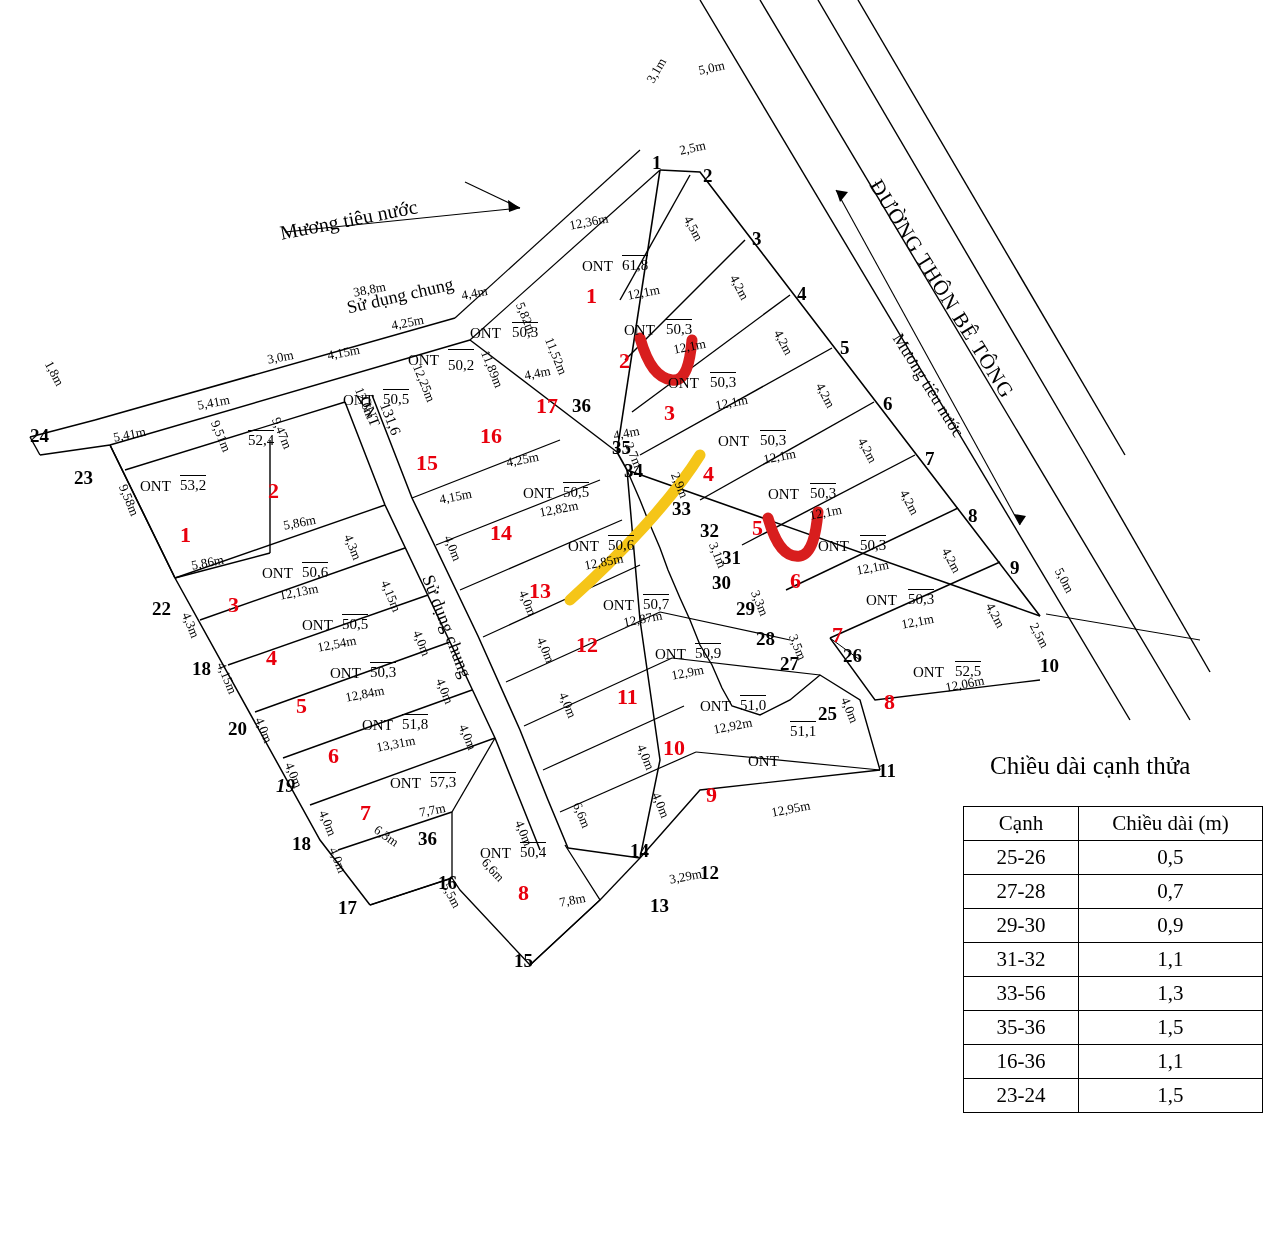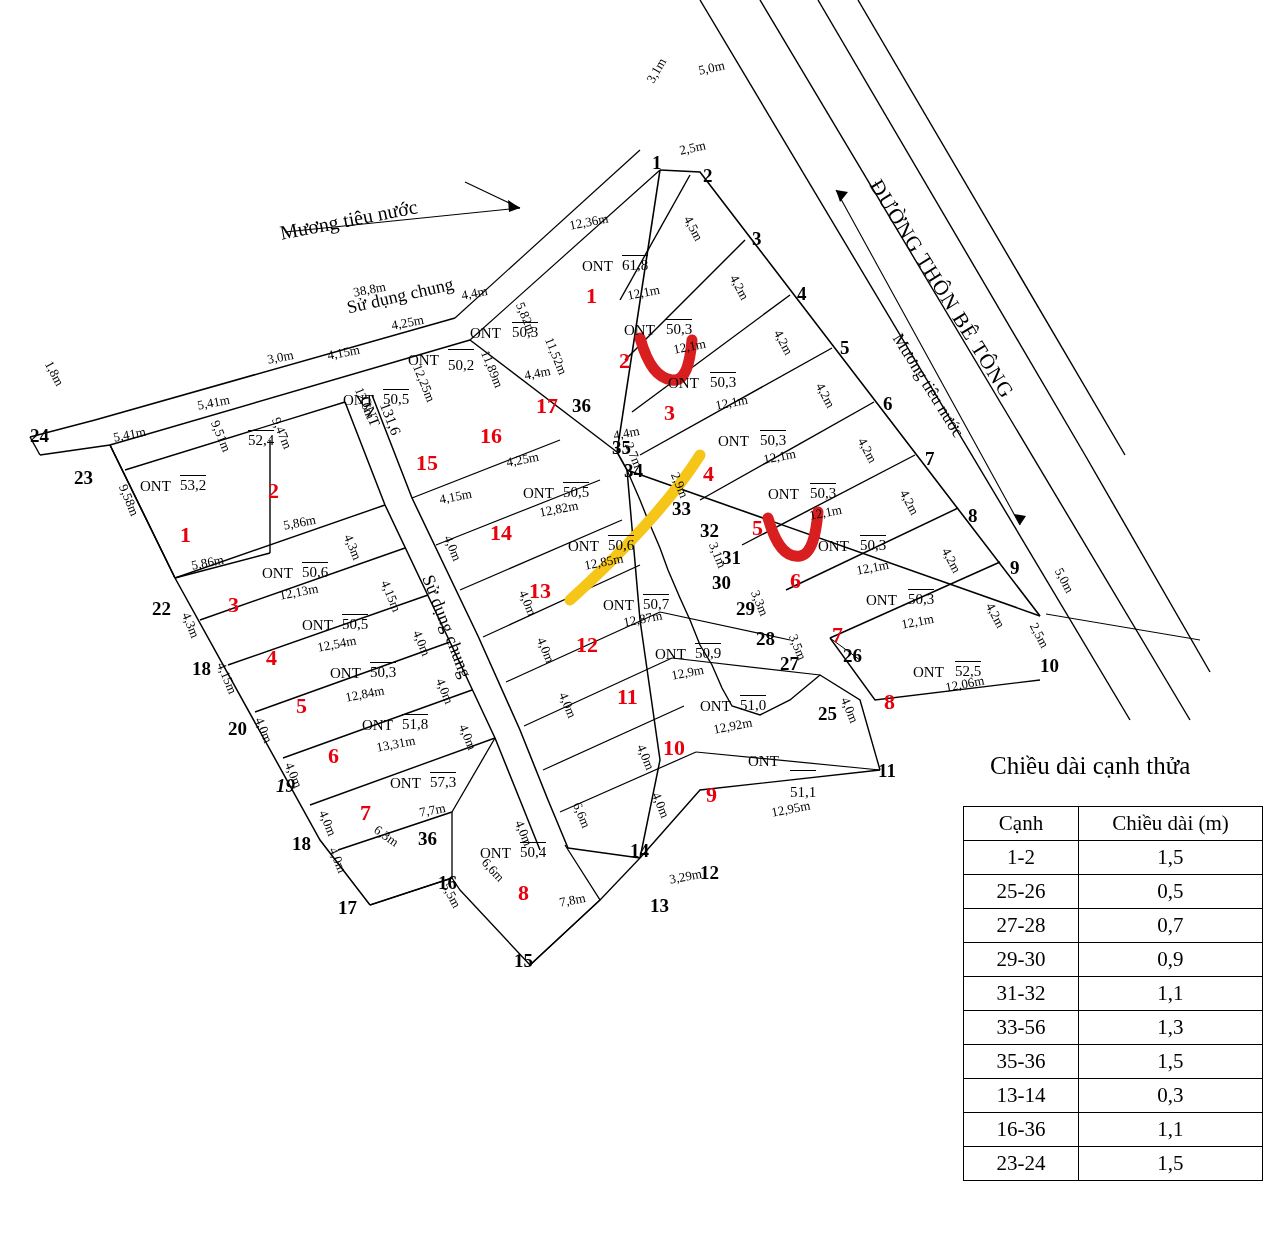--- a/index.html
+++ b/index.html
@@ -231,21 +231,21 @@
 
 <div class="lbl ont" style="left:655px;top:646px;">ONT</div>
 <div class="lbl area" style="left:695px;top:643px;border-top:1.2px solid #000;padding-top:1px;">50,9</div>
 <div class="lbl parcel" style="left:617px;top:684px;">11</div>
 
 <div class="lbl ont" style="left:700px;top:698px;">ONT</div>
 <div class="lbl area" style="left:740px;top:695px;border-top:1.2px solid #000;padding-top:1px;">51,0</div>
 <div class="lbl parcel" style="left:663px;top:735px;">10</div>
 
 <div class="lbl ont" style="left:748px;top:753px;">ONT</div>
-<div class="lbl area" style="left:790px;top:770px;border-top:1.2px solid #000;padding-top:13px;">51,1</div>
+<div class="lbl area" style="left:790px;top:721px;border-top:1.2px solid #000;padding-top:1px;">51,1</div>
 <div class="lbl parcel" style="left:706px;top:782px;">9</div>
 
 <div class="lbl ont" style="left:140px;top:478px;">ONT</div>
 <div class="lbl area" style="left:180px;top:475px;border-top:1.2px solid #000;padding-top:1px;">53,2</div>
 <div class="lbl parcel" style="left:180px;top:522px;">1</div>
 
 <div class="lbl ont" style="left:210px;top:433px;"></div>
 <div class="lbl area" style="left:248px;top:430px;border-top:1.2px solid #000;padding-top:1px;">52,4</div>
 <div class="lbl parcel" style="left:268px;top:478px;">2</div>
 
@@ -409,24 +409,20 @@
 
 <div id="tbl-title">Chiều dài cạnh thửa</div>
 <div id="tbl-wrap">
   <table>
     <tbody>
       <tr class="head">
         <td class="c1">Cạnh</td>
         <td class="c2">Chiều dài (m)</td>
       </tr>
       <tr>
-        <td class="c1">1-2</td>
-        <td class="c2">1,5</td>
-      </tr>
-      <tr>
         <td class="c1">25-26</td>
         <td class="c2">0,5</td>
       </tr>
       <tr>
         <td class="c1">27-28</td>
         <td class="c2">0,7</td>
       </tr>
       <tr>
         <td class="c1">29-30</td>
         <td class="c2">0,9</td>
@@ -435,24 +431,20 @@
         <td class="c1">31-32</td>
         <td class="c2">1,1</td>
       </tr>
       <tr>
         <td class="c1">33-56</td>
         <td class="c2">1,3</td>
       </tr>
       <tr>
         <td class="c1">35-36</td>
         <td class="c2">1,5</td>
-      </tr>
-      <tr>
-        <td class="c1">13-14</td>
-        <td class="c2">0,3</td>
       </tr>
       <tr>
         <td class="c1">16-36</td>
         <td class="c2">1,1</td>
       </tr>
       <tr>
         <td class="c1">23-24</td>
         <td class="c2">1,5</td>
       </tr>
     </tbody>

